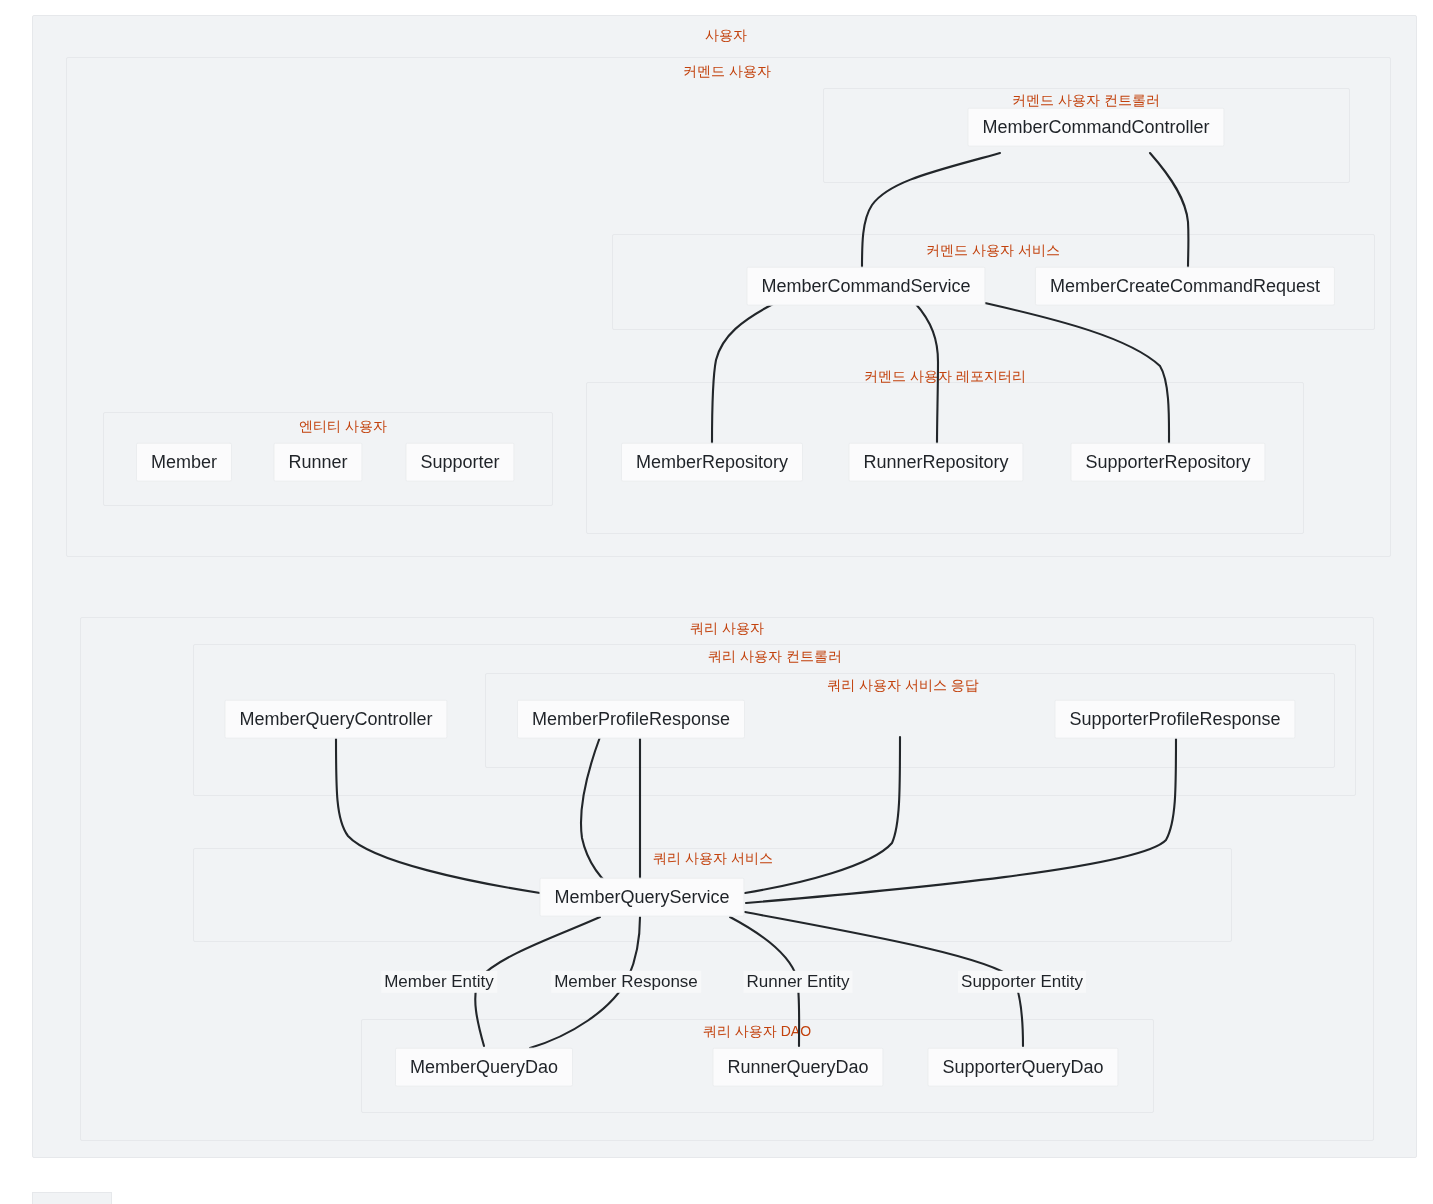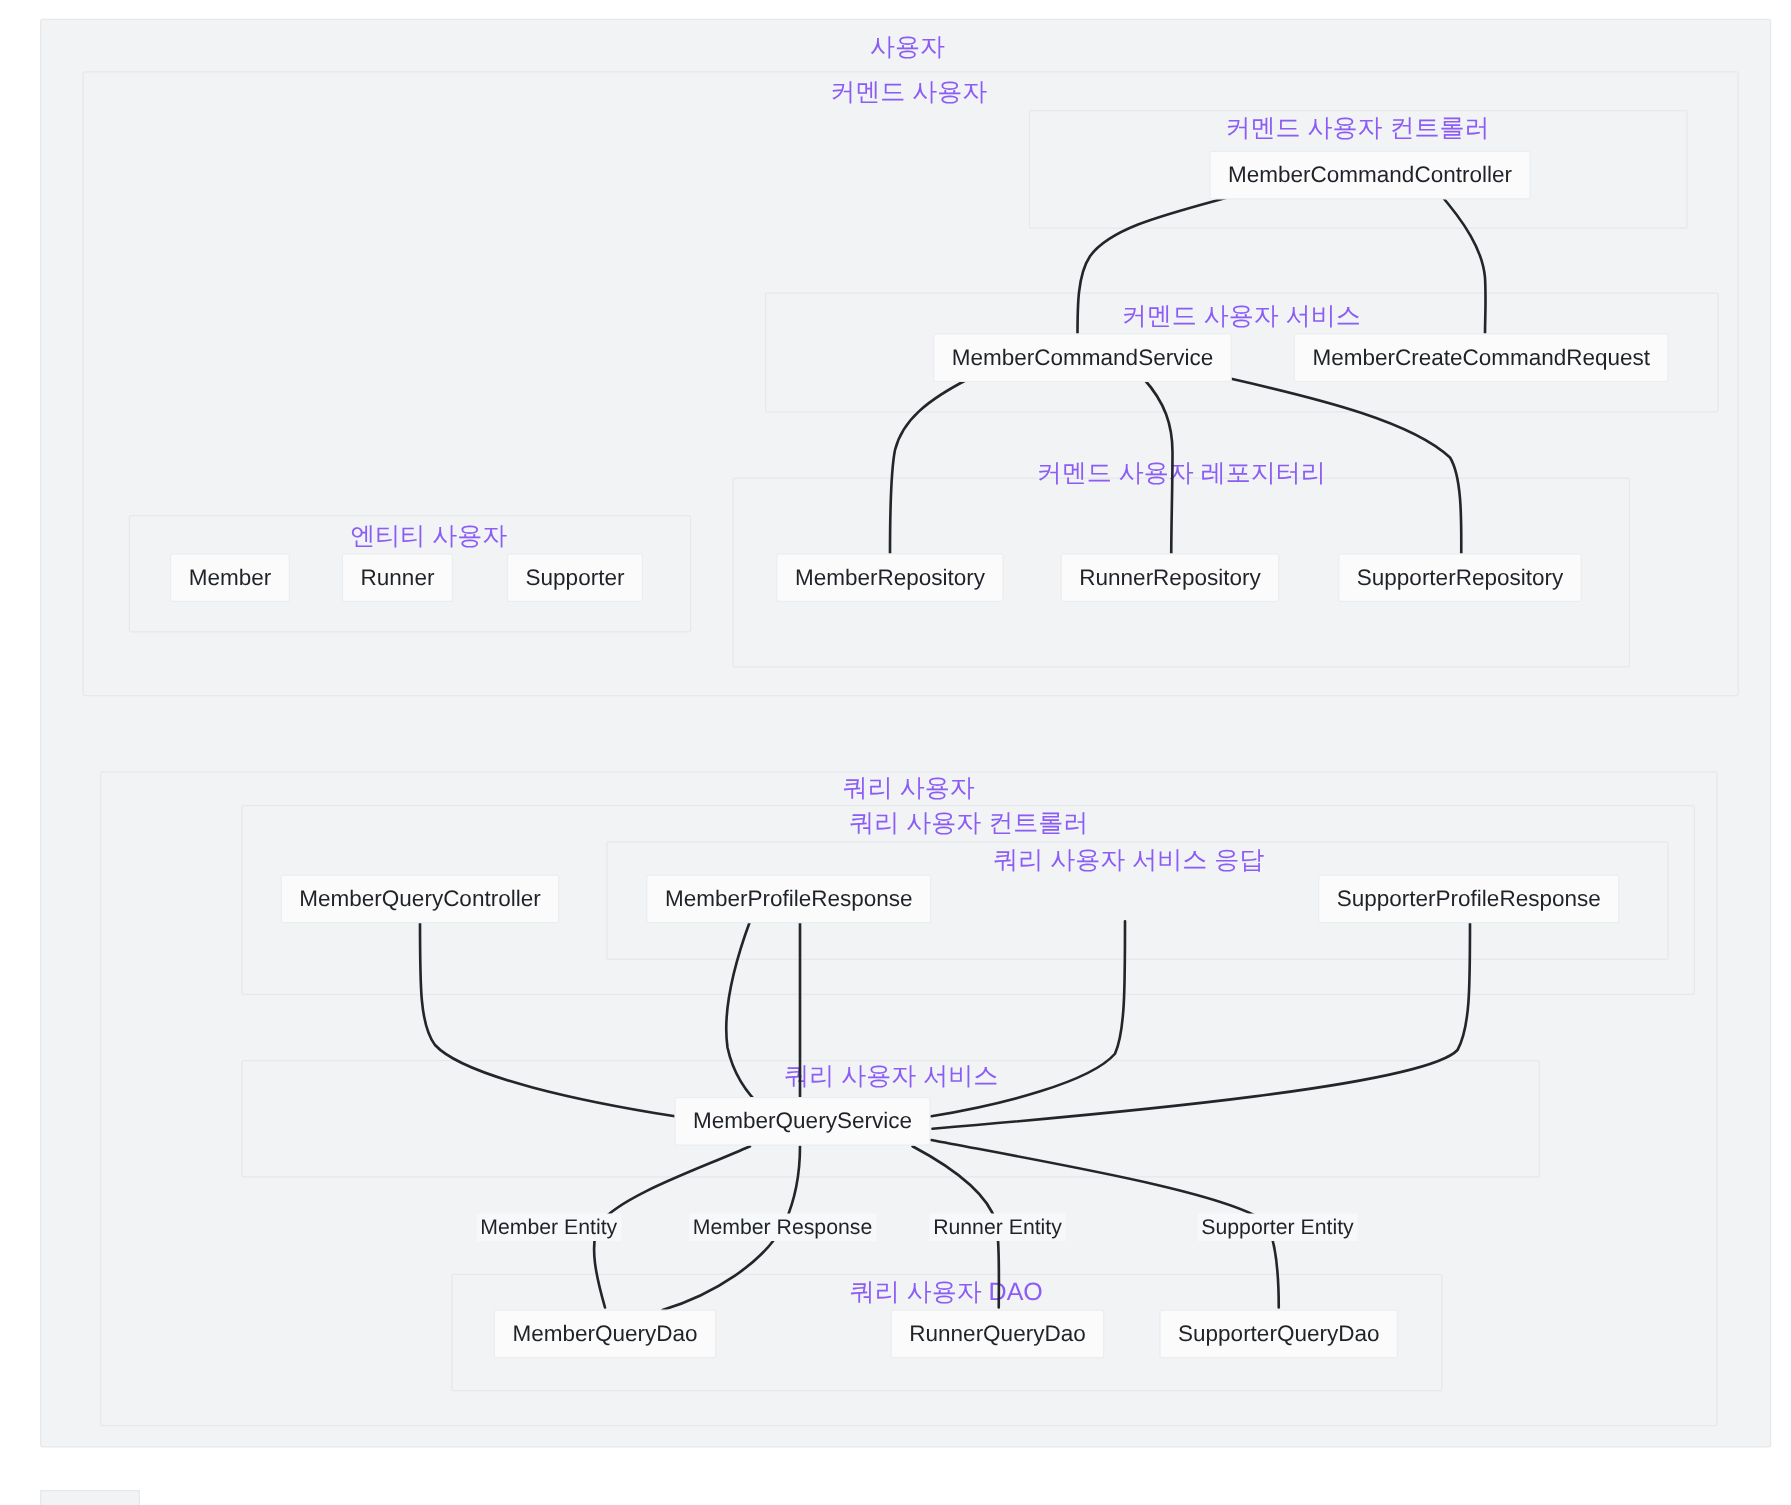--- a/index.html
+++ b/index.html
@@ -19,22 +19,22 @@
     position: absolute;
     background: #f1f3f5;
     border: 1px solid #e6e8eb;
     border-radius: 2px;
     box-sizing: border-box;
   }
   .cluster-label {
     position: absolute;
     transform: translateX(-50%);
     white-space: nowrap;
-    font-size: 20px;
-    color: #8b5cf6;
+    font-size: 14px;
+    color: #c2410c;
     line-height: 1;
   }
   .node {
     position: absolute;
     transform: translate(-50%, -50%);
     background: #fbfbfc;
     border: 1px solid #ebedef;
     border-radius: 2px;
     padding: 8px 14px;
     white-space: nowrap;
@@ -139,21 +139,21 @@
 
     <path d="M 600,917 C 560,935 500,955 480,978 C 470,995 478,1025 484,1046"></path>
 
     <path d="M 640,917 C 640,940 636,960 628,978 C 612,1010 570,1036 530,1048"></path>
 
     <path d="M 730,917 C 762,934 790,954 797,978 C 800,995 799,1025 799,1046"></path>
 
     <path d="M 745,912 C 850,932 985,955 1013,978 C 1022,995 1023,1025 1023,1046"></path>
   </svg>
 
-  <div class="node" style="left:1096px; top:140px;">MemberCommandController</div>
+  <div class="node" style="left:1096px; top:127px;">MemberCommandController</div>
 
   <div class="node" style="left:866px; top:286px;">MemberCommandService</div>
   <div class="node" style="left:1185px; top:286px;">MemberCreateCommandRequest</div>
 
   <div class="node" style="left:712px; top:462px;">MemberRepository</div>
   <div class="node" style="left:936px; top:462px;">RunnerRepository</div>
   <div class="node" style="left:1168px; top:462px;">SupporterRepository</div>
 
   <div class="node" style="left:184px; top:462px;">Member</div>
   <div class="node" style="left:318px; top:462px;">Runner</div>

